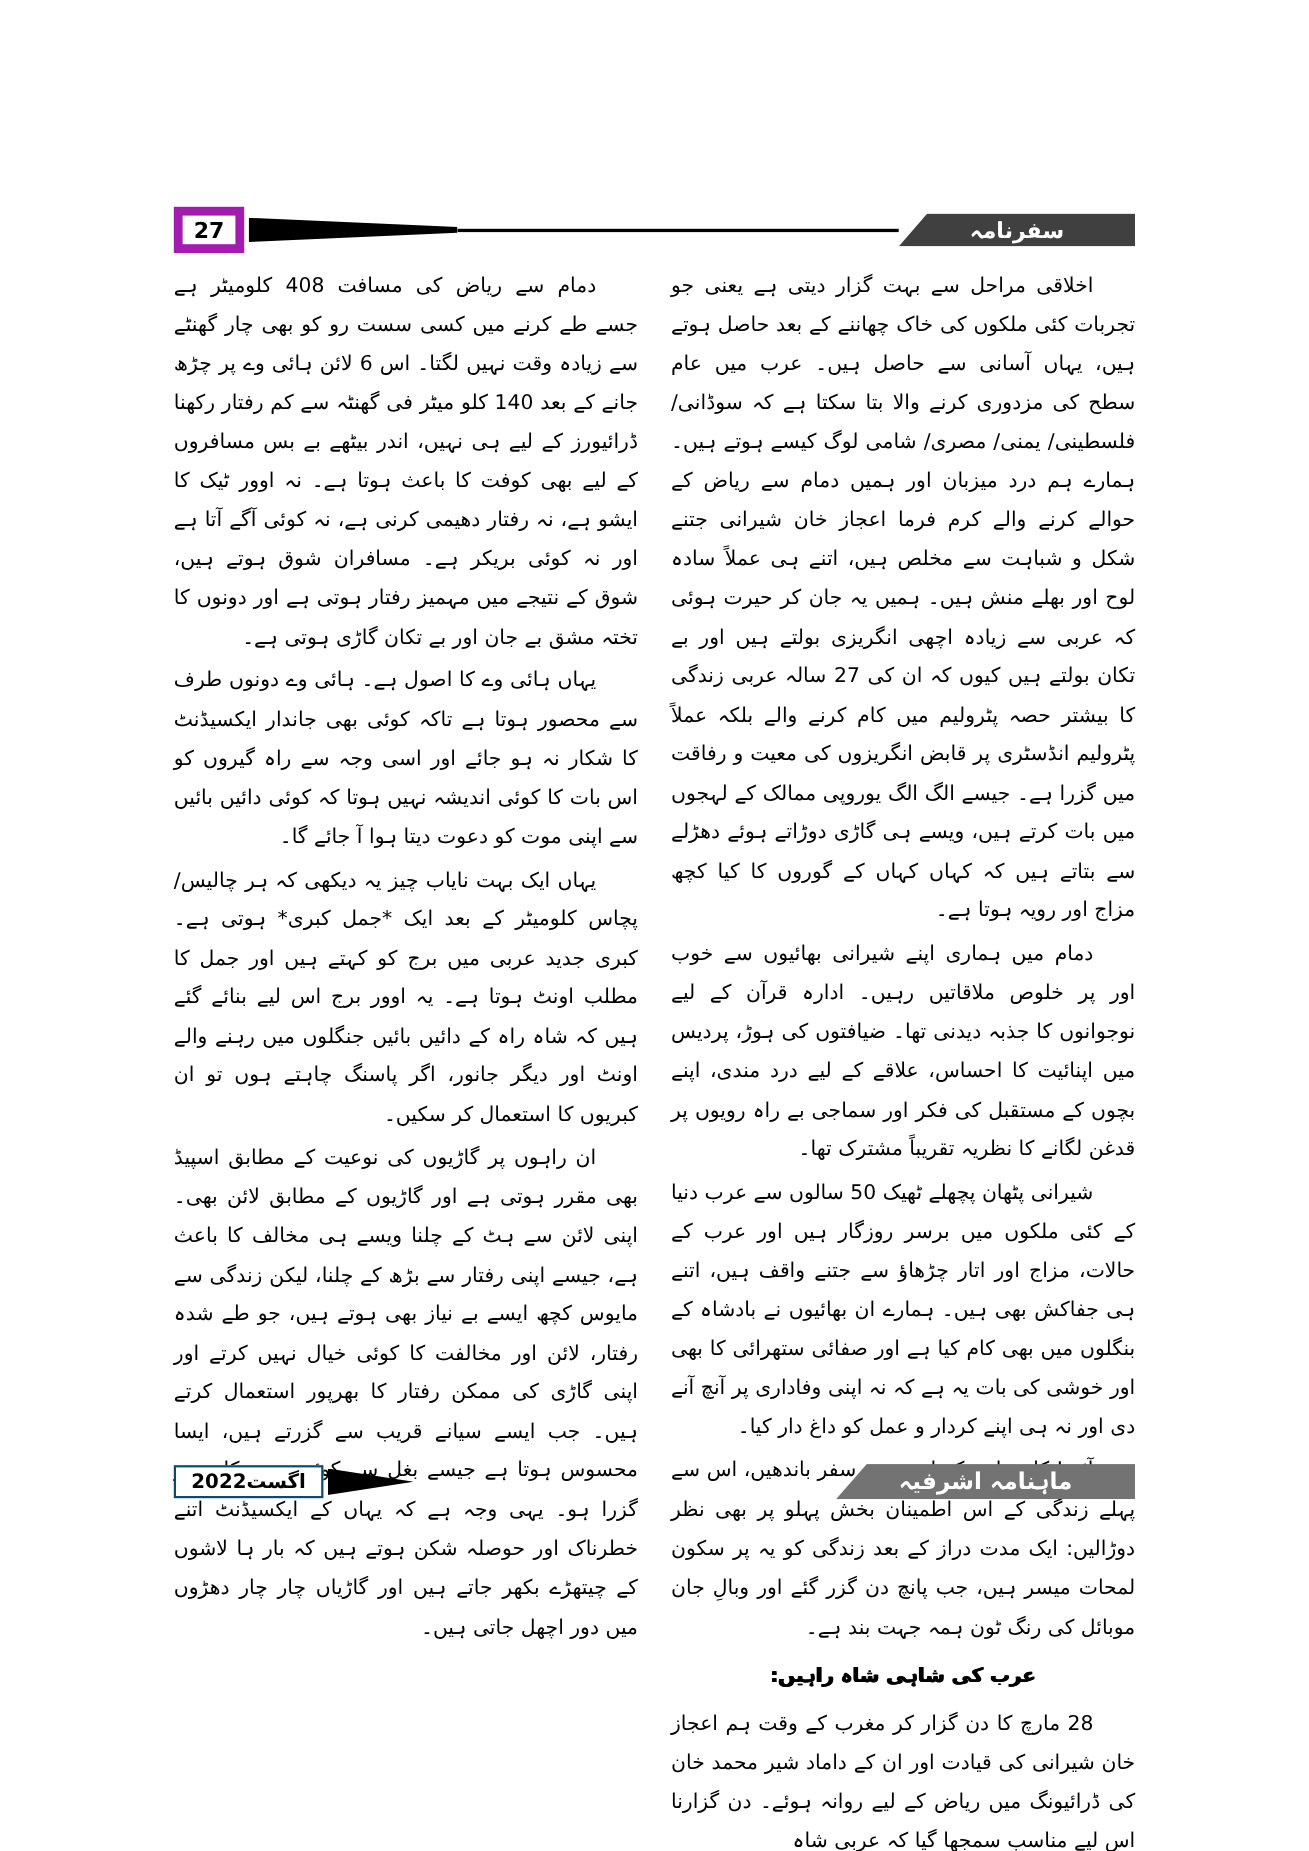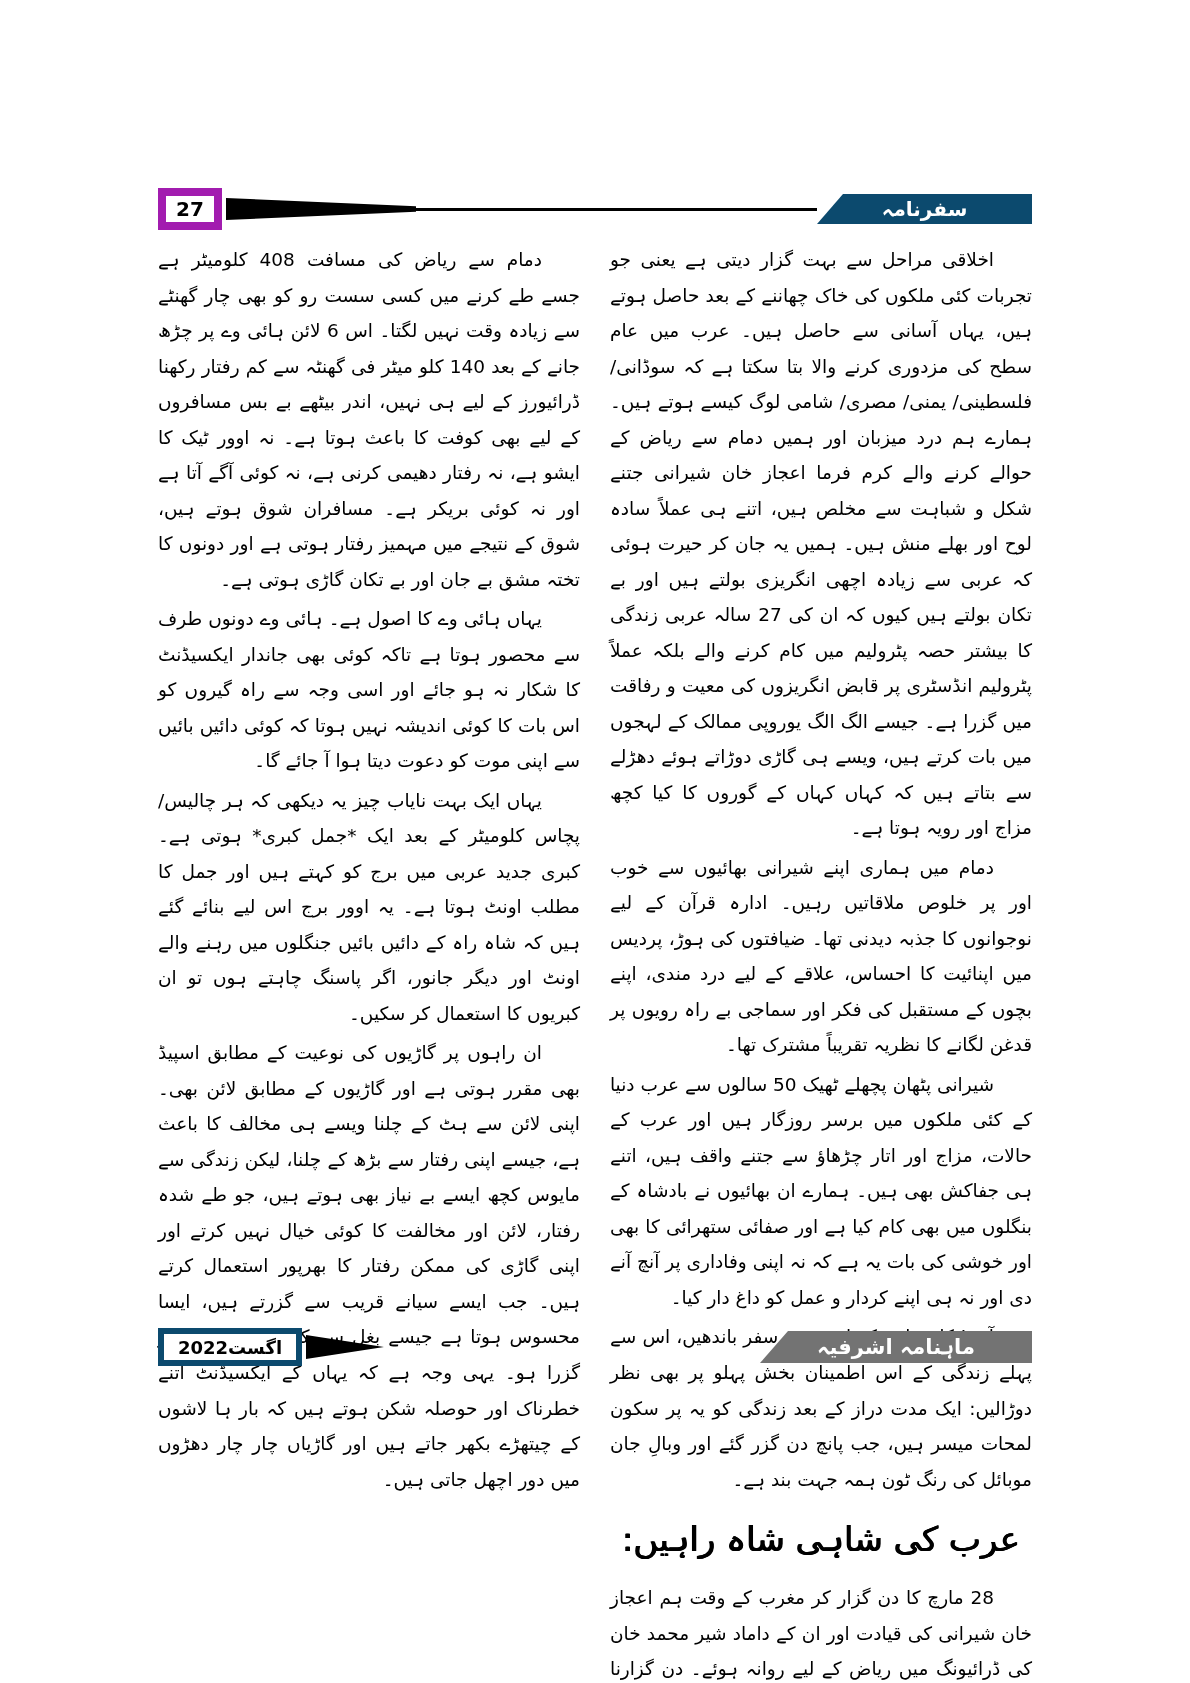--- a/index.html
+++ b/index.html
@@ -23,46 +23,46 @@
     min-width:48px; height:26px;
     display:flex; align-items:center; justify-content:center;
     font-size:20px; font-weight:bold;
   }
   .wedge-right {
     width:190px; height:22px; background:#000; margin-left:4px;
     clip-path: polygon(0 0, 100% 38%, 100% 62%, 0 100%);
   }
   .header-rule { flex:1; height:3px; background:#000; }
   .title-bar {
-    width:215px; height:30px; background:#0c4a6e; color:#fff;
+    width:215px; height:30px; background:#404040; color:#fff;
     display:flex; align-items:center; justify-content:center;
     clip-path: polygon(26px 0, 100% 0, 100% 100%, 0 100%);
     font-size:20px; font-weight:bold; letter-spacing:1px;
   }
 
   
   .columns {
     position:absolute; top:242px; right:158px; width:874px;
     display:flex; direction:rtl; gap:30px;
   }
   .col { width:422px; direction:rtl; text-align:justify; font-size:18.5px; line-height:1.92; }
   .col p { margin:0 0 4px 0; text-indent:38px; }
   .section-heading {
-    text-align:center; font-weight:normal; font-size:34px;
+    text-align:center; font-weight:bold; font-size:18px;
     margin:10px 0 8px 0;
     text-shadow: 0.6px 0 #000, -0.6px 0 #000;
   }
 
   
   .footer {
     position:absolute; top:1330px; left:158px; width:874px; height:34px;
     display:flex; align-items:center; direction:ltr;
   }
   .date-box {
-    border:6px solid #0c4a6e; background:#fff;
+    border:2px solid #0c4a6e; background:#fff;
     min-width:132px; height:26px;
     display:flex; align-items:center; justify-content:center;
     font-size:18px; font-weight:bold;
   }
   .wedge-small {
     width:78px; height:24px; background:#000; margin-left:4px;
     clip-path: polygon(0 0, 100% 50%, 0 100%);
   }
   .footer-spacer { flex:1; }
   .mag-bar {

